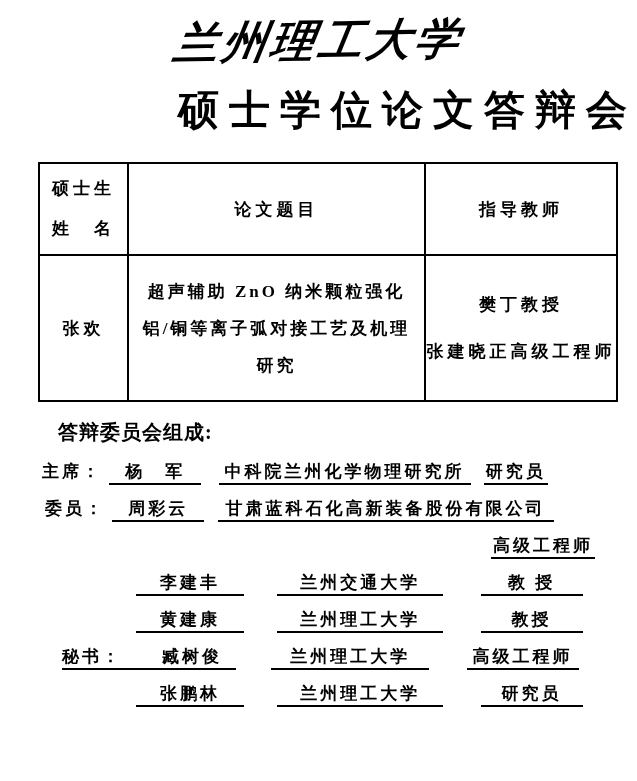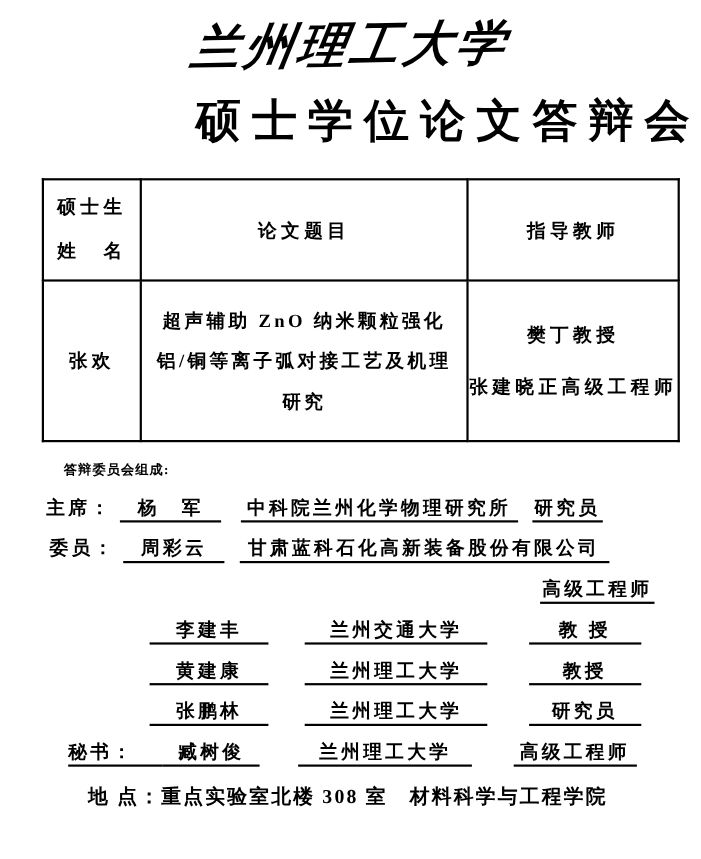--- a/index.html
+++ b/index.html
@@ -25,21 +25,21 @@
   .col-name   { width:87px; }
   .col-thesis { width:295px; }
   .col-adv    { width:190px; }
   tr.hdr  td { height:90px; }
   tr.data td { height:112px; }
   .two-line div { line-height:40px; }
   .thesis-cell { padding:16px 12px !important; line-height:37px; letter-spacing:3px !important; }
   .adv-cell div { line-height:47px; }
 
   
-  .committee-heading { margin:17px 0 0 58px; font-size:12px; font-weight:bold;
+  .committee-heading { margin:17px 0 0 58px; font-size:20px; font-weight:bold;
                        letter-spacing:1px; }
   .c-line { margin-top:14px; font-size:17px; font-weight:bold; letter-spacing:3px;
             white-space:nowrap; height:23px; }
   .u { display:inline-block; border-bottom:2px solid #000; text-align:center; }
   .lbl { display:inline-block; }
 
   .line-chair { margin-left:42px; }
   .line-chair .name { min-width:92px; }
   .line-chair .affil { margin-left:10px; padding:0 6px; }
   .line-chair .ttl { margin-left:6px; padding:0 2px; }
@@ -122,30 +122,27 @@
     <span class="u affil">兰州交通大学</span>
     <span class="u ttl">教 授</span>
   </div>
 
   <div class="c-line line-member">
     <span class="u name">黄建康</span>
     <span class="u affil">兰州理工大学</span>
     <span class="u ttl">教授</span>
   </div>
 
+  <div class="c-line line-secretary">
+    <span class="u lbl-u">秘书：</span><span class="u name">臧树俊</span>
+    <span class="u affil">兰州理工大学</span>
+    <span class="u ttl">高级工程师</span>
+  </div>
+
   <div class="c-line line-member">
     <span class="u name">张鹏林</span>
     <span class="u affil">兰州理工大学</span>
     <span class="u ttl">研究员</span>
   </div>
 
-  <div class="c-line line-secretary">
-    <span class="u lbl-u">秘书：</span><span class="u name">臧树俊</span>
-    <span class="u affil">兰州理工大学</span>
-    <span class="u ttl">高级工程师</span>
-  </div>
 
-
-  <div class="sched-line">
-    <span>地 点：</span><span>重点实验室北楼 308 室　材料科学与工程学院</span>
-  </div>
 
 </div>
 
 </body></html>

